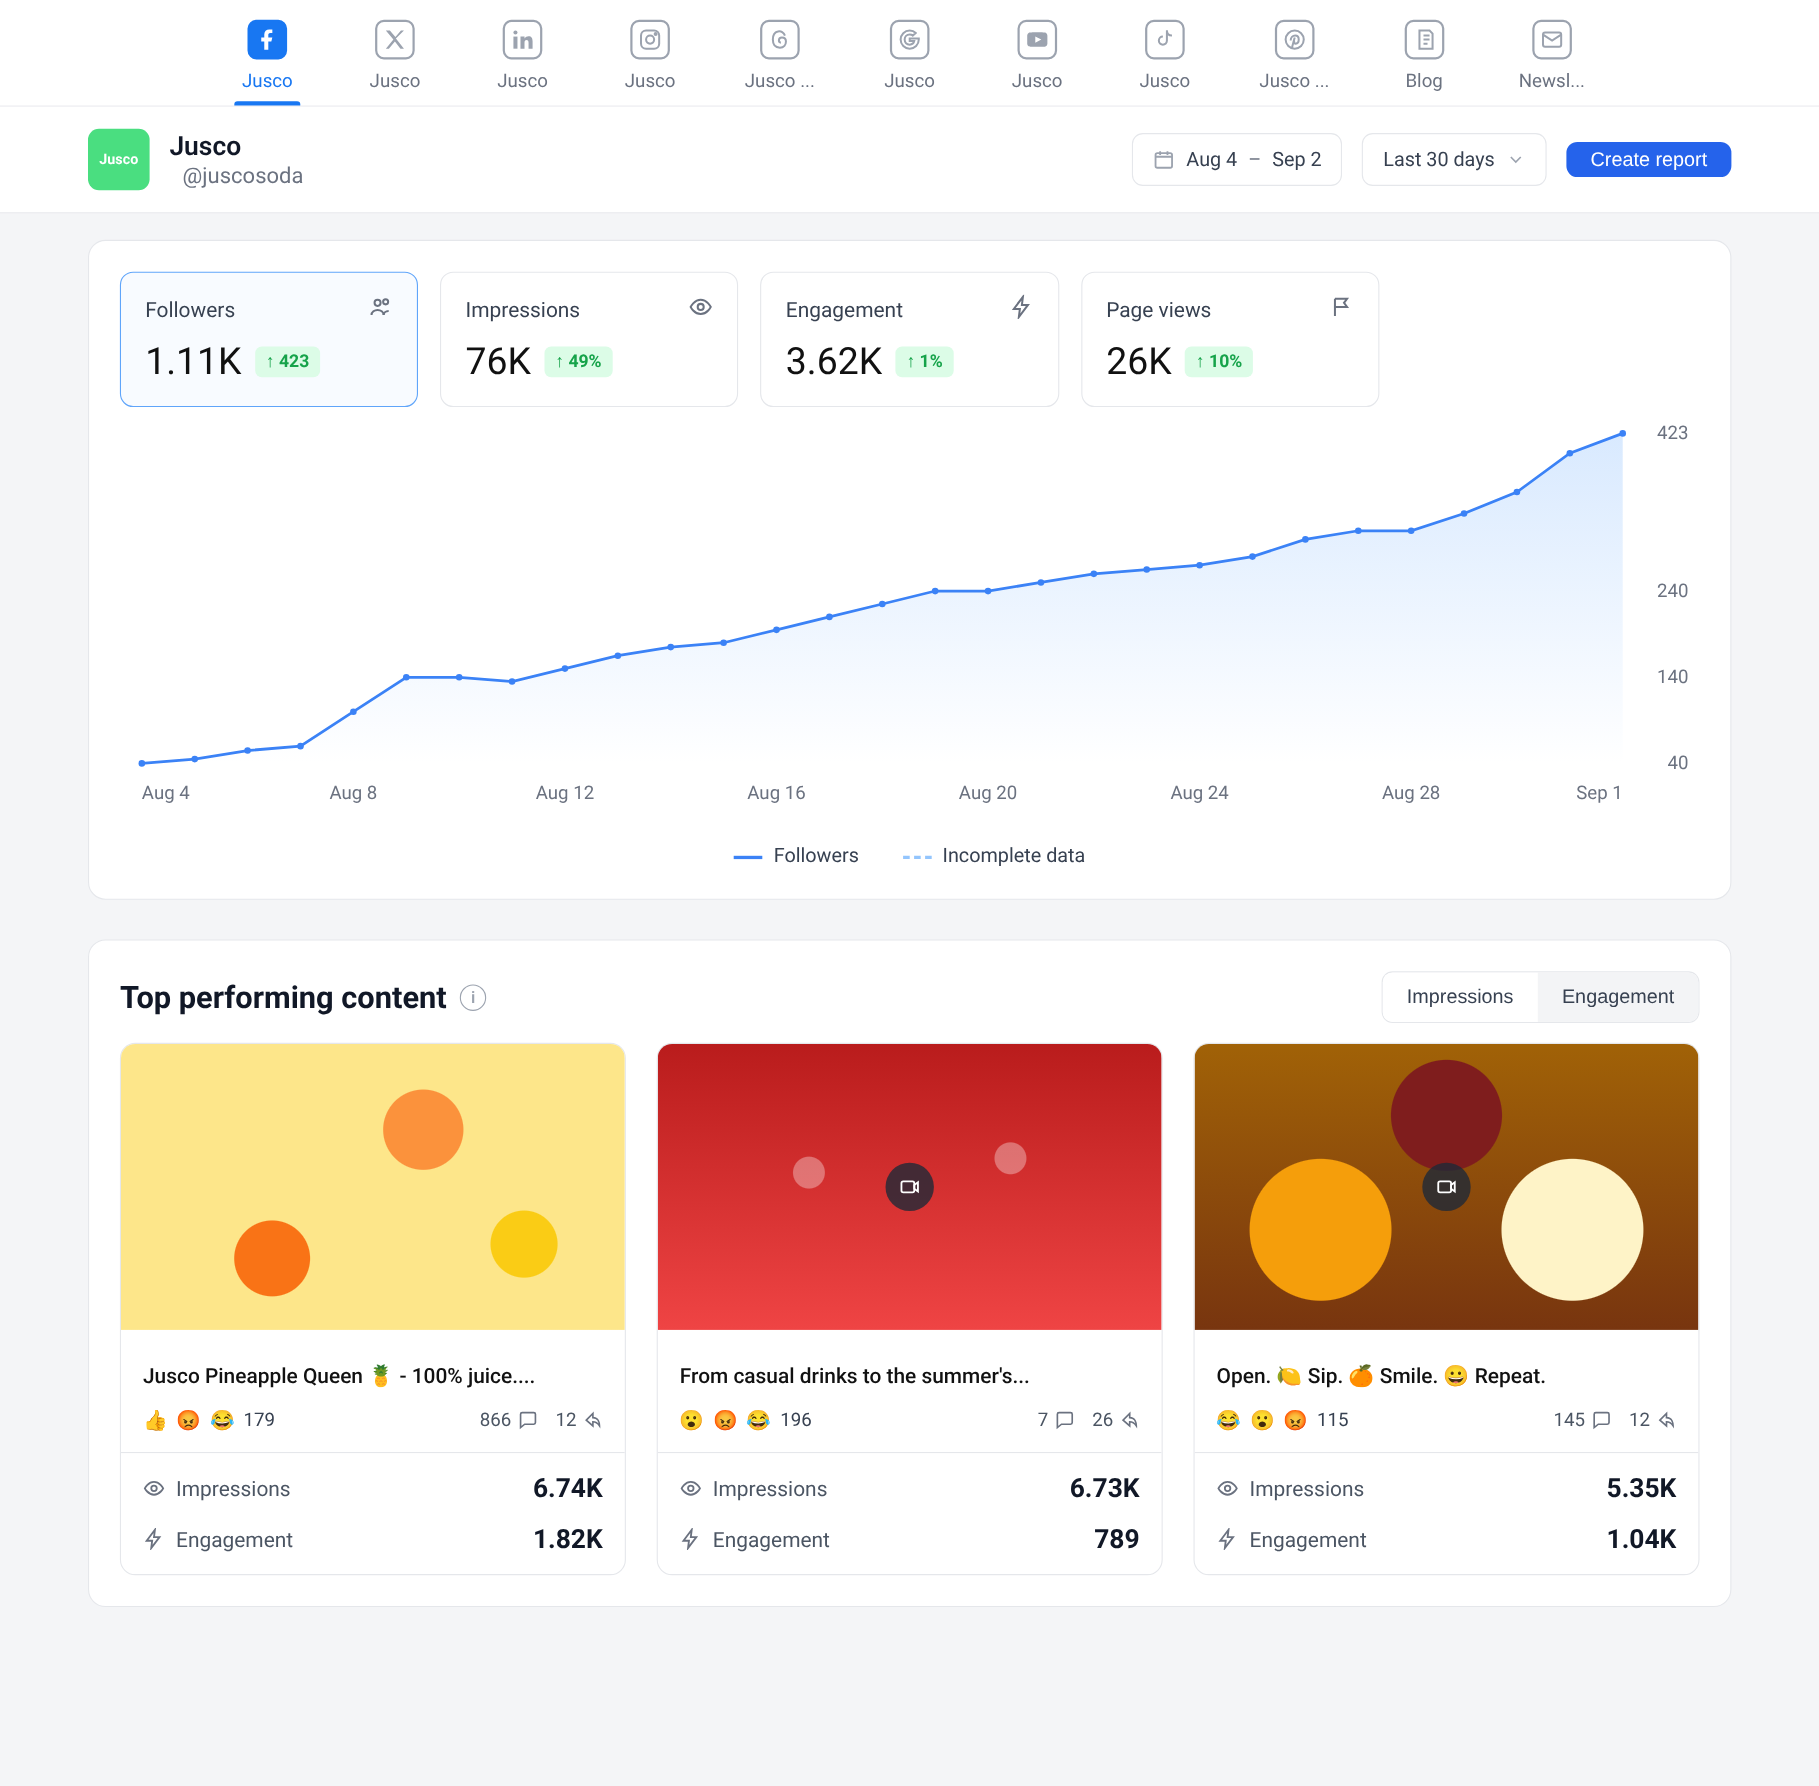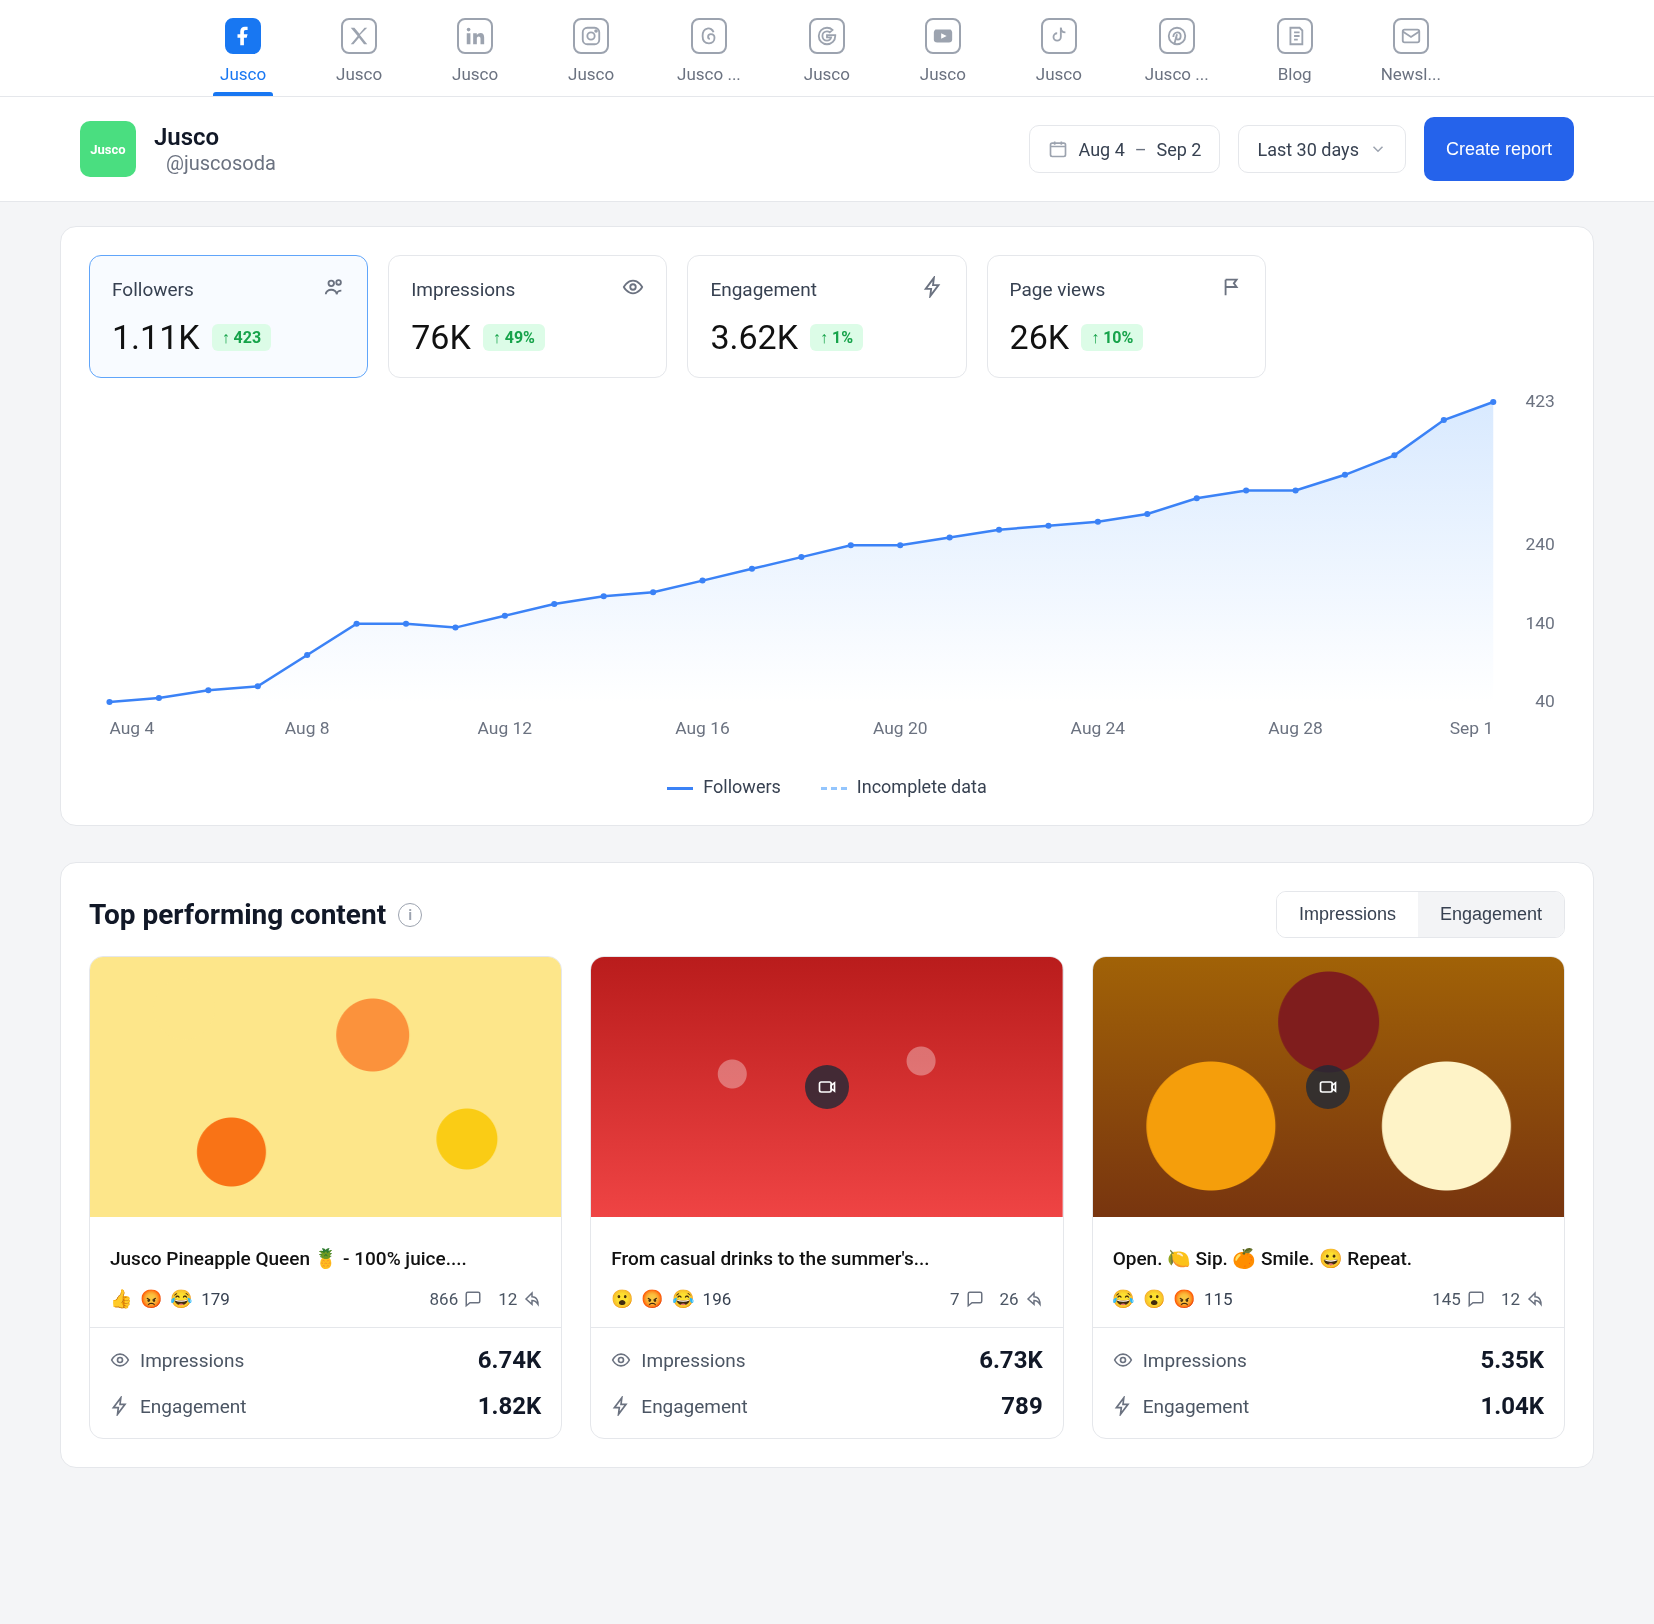--- a/index.html
+++ b/index.html
@@ -91,28 +91,28 @@
     font-size: 18px;
     color: #374151;
     cursor: pointer;
   }
   .pill .chev { color: #9ca3af; }
   .btn-primary {
     background: #2563eb;
     color: #fff;
     border: none;
     border-radius: 10px;
-    height: 64px;
+    height: 32px;
     padding: 0 22px;
     font-size: 18px;
     font-weight: 500;
     cursor: pointer;
   }
   
-  .content { padding: 24px 60px 40px; }
+  .content { padding: 24px 80px 40px; }
   .panel {
     background: #fff;
     border: 1px solid var(--border);
     border-radius: 16px;
     padding: 28px;
   }
   .stats-row {
     display: grid;
     grid-template-columns: repeat(5, 1fr);
     gap: 20px;

